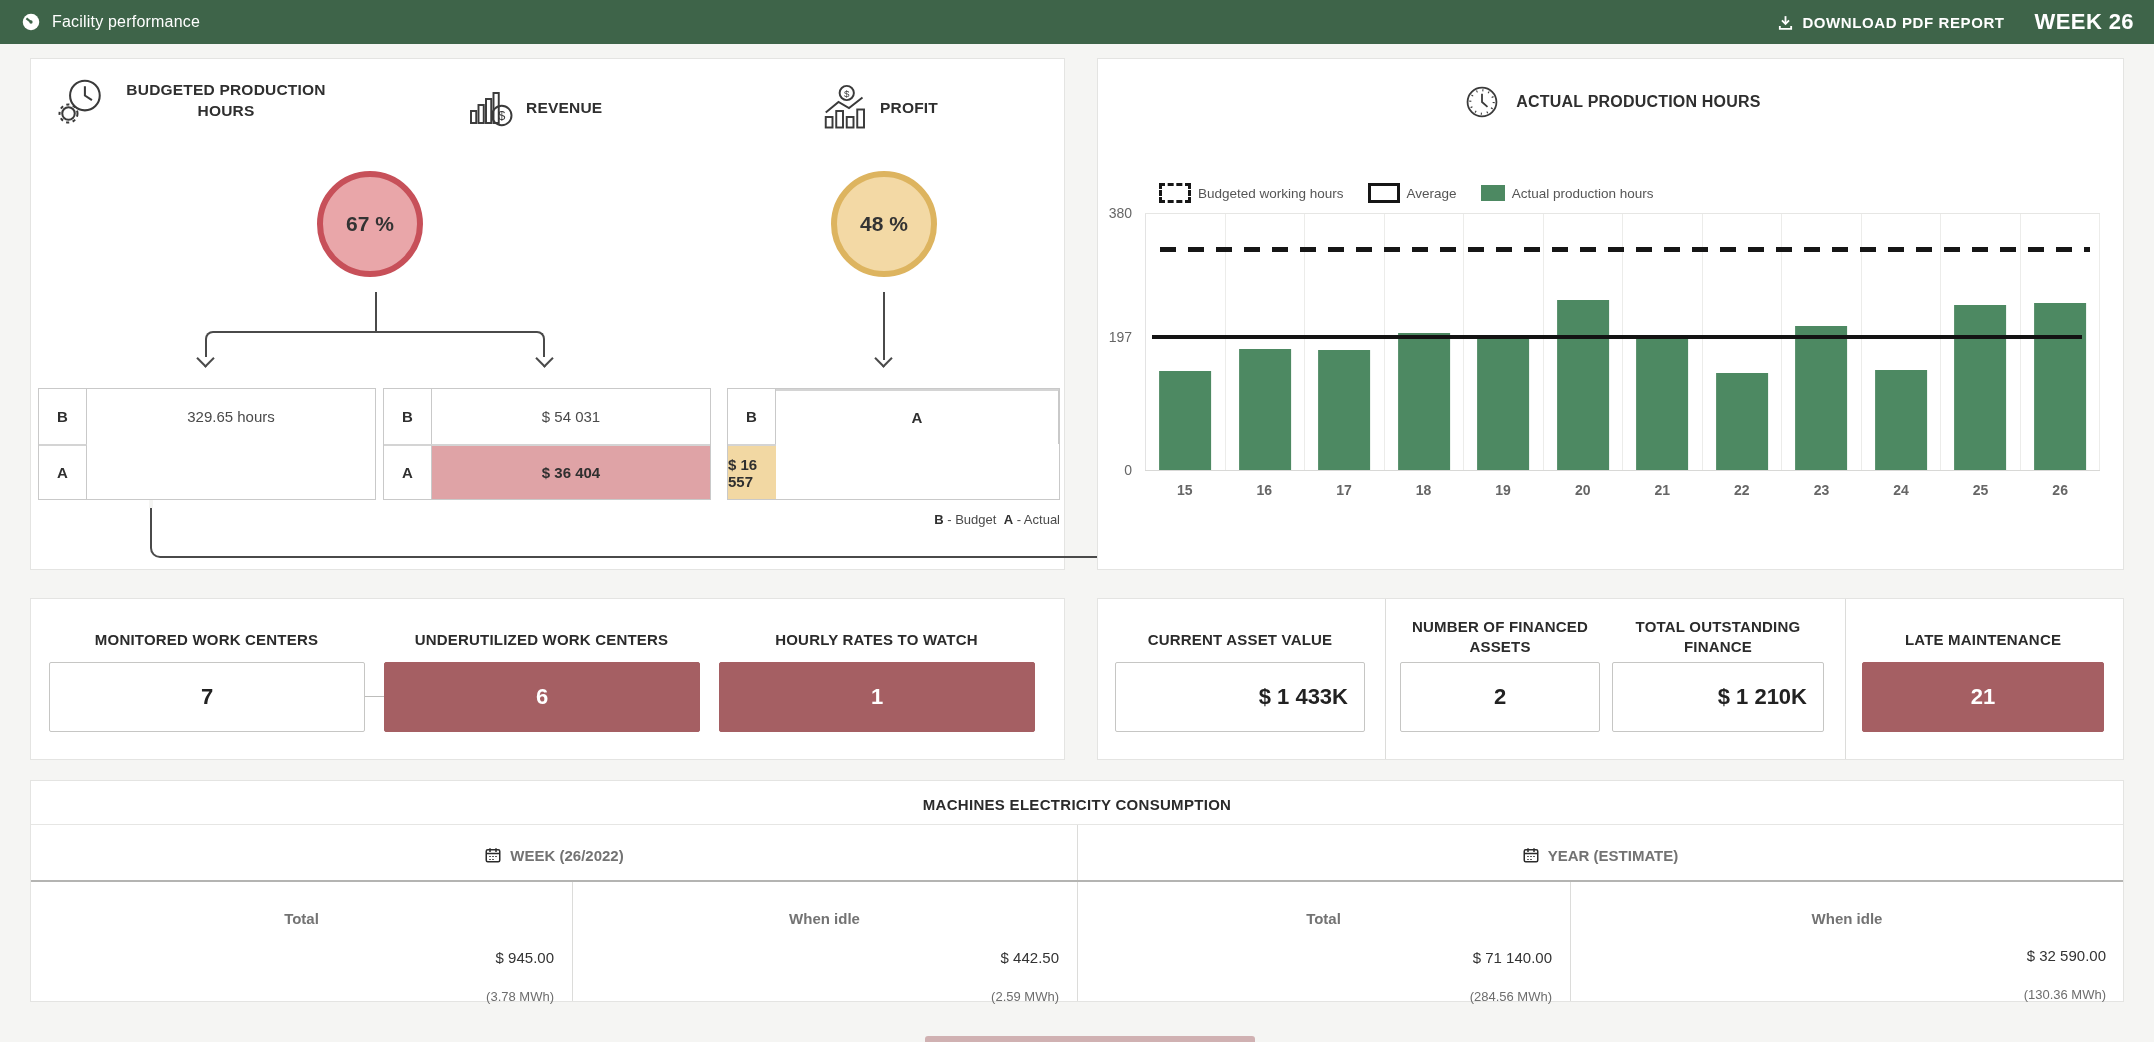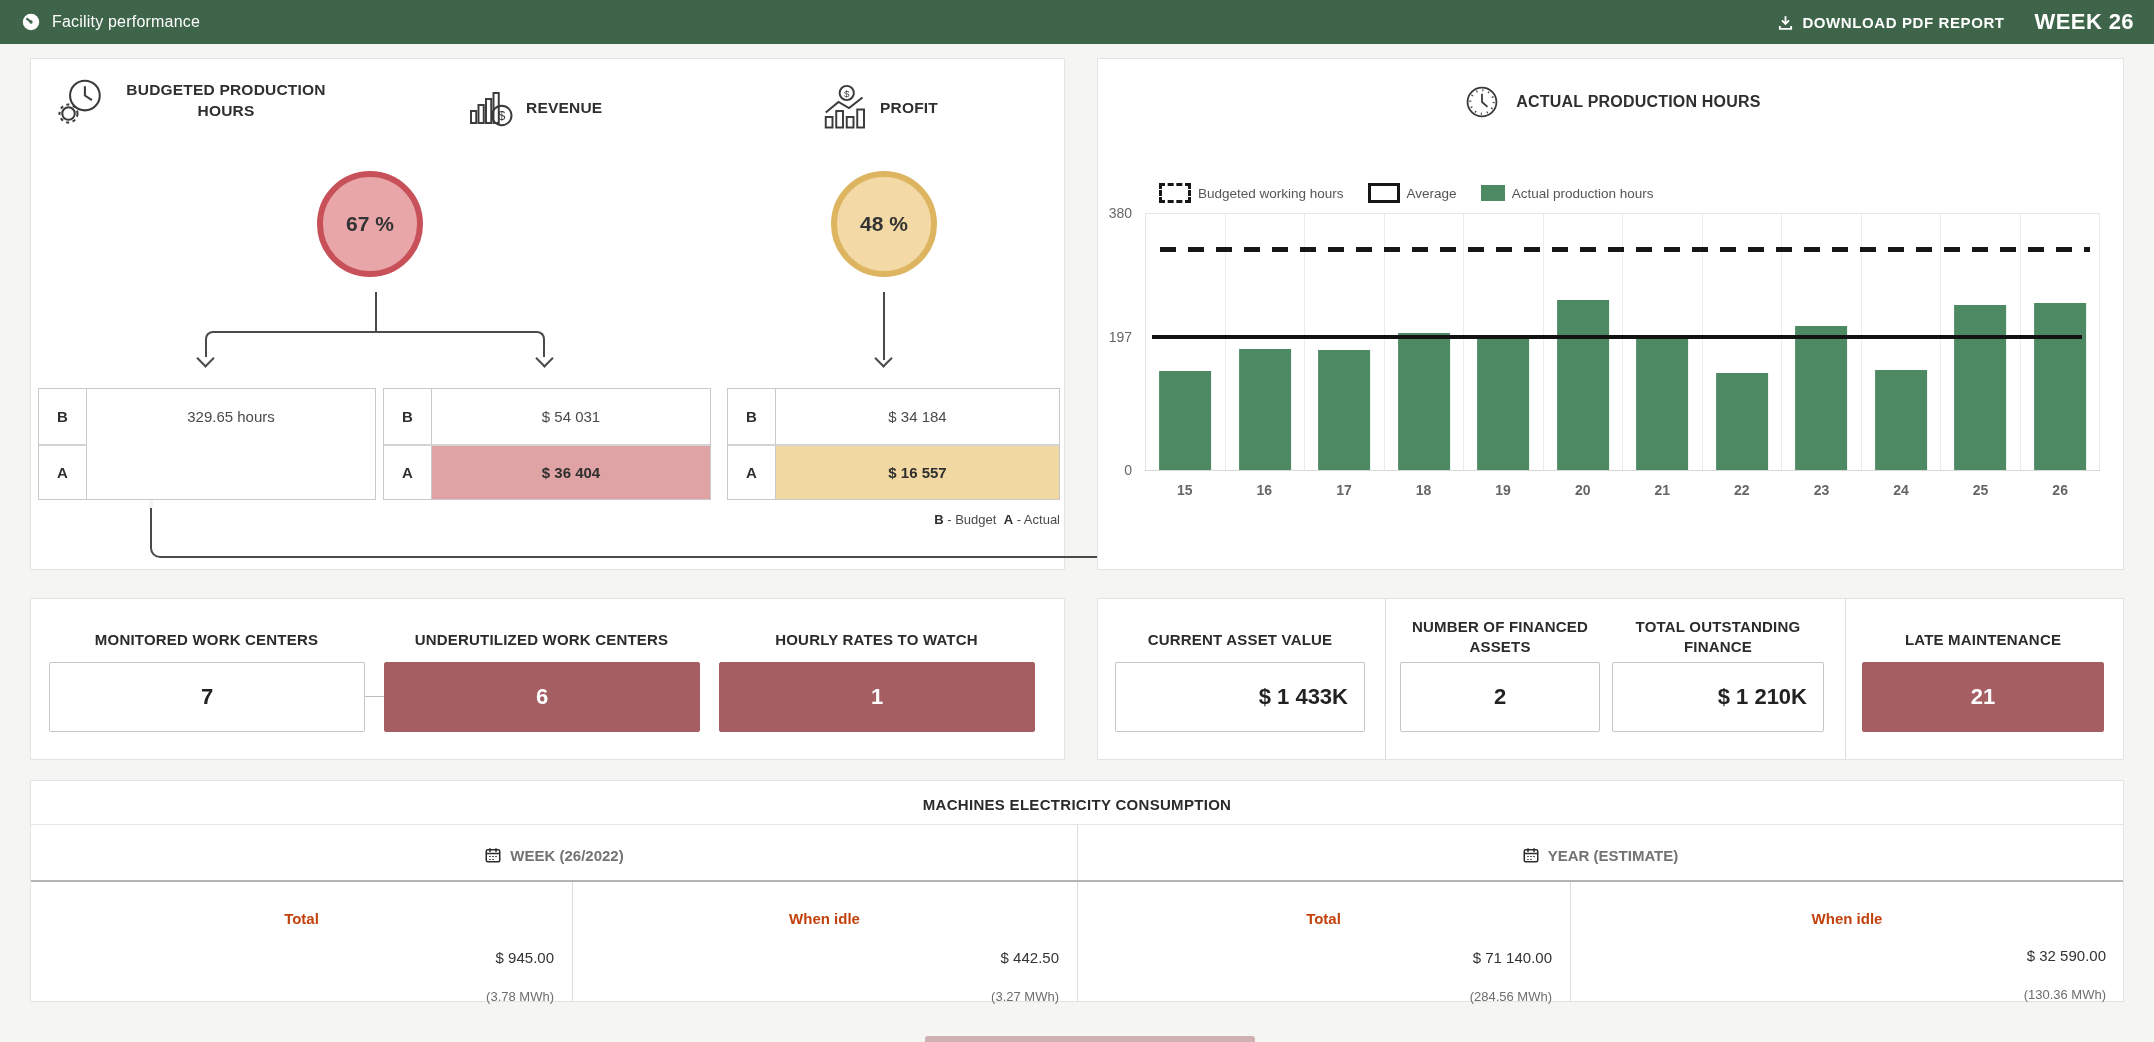--- a/index.html
+++ b/index.html
@@ -68,21 +68,21 @@
   .kpi-box{display:flex;align-items:center;font-size:22px;font-weight:bold;border-radius:2px;}
   .kpi-box.white{background:#fff;border:1px solid #c6c6c4;color:#222;}
   .kpi-box.maroon{background:#a55f63;color:#fff;border:1px solid #a55f63;}
   .j-center{justify-content:center;}
   .j-end{justify-content:flex-end;padding-right:16px;}
   .vdiv{width:1px;background:#dcdcda;}
   
   .elec-title{font-size:15px;font-weight:bold;text-align:center;color:#2b2b2b;letter-spacing:.3px;}
   .elec-period{display:flex;align-items:center;justify-content:center;gap:8px;
     font-size:15px;font-weight:bold;color:#737373;}
-  .elec-col-label{font-size:15px;font-weight:bold;text-align:center;color:#c2410c;}
+  .elec-col-label{font-size:15px;font-weight:bold;text-align:center;color:#737373;}
   .elec-money{font-size:15px;color:#333;text-align:right;padding-right:18px;}
   .elec-mwh{font-size:13px;color:#6d6d6d;text-align:right;padding-right:18px;margin-top:23px;}
   .hline{background:#e6e6e4;height:1px;}
   .hline-strong{background:#b4b4b2;height:2px;}
   svg{display:block;}
 </style>
 </head>
 <body>
 
 <div class="abs topbar">
@@ -171,21 +171,20 @@
   <div class="ba-cell ba-key ba-row2">A</div>
 </div>
 <div class="abs ba-table" style="left:383px;top:388px;width:328px;">
   <div class="ba-cell ba-key">B</div>
   <div class="ba-cell ba-val-b">$ 54 031</div>
   <div class="ba-cell ba-key ba-row2">A</div>
   <div class="ba-cell ba-val-a ba-row2 bg-red">$ 36 404</div>
 </div>
 <div class="abs ba-table" style="left:727px;top:388px;width:333px;">
   <div class="ba-cell ba-key">B</div>
-  <div class="ba-cell ba-val-b">$ 34 184</div>
   <div class="ba-cell ba-key ba-row2">A</div>
   <div class="ba-cell ba-val-a ba-row2 bg-amber">$ 16 557</div>
 </div>
 
 <div class="abs footnote" style="left:760px;top:512px;width:300px;text-align:right;">
   <b>B</b>
   <span>- Budget</span>&nbsp;
   <b>A</b>
   <span>- Actual</span>
 </div>
@@ -355,21 +354,21 @@
 <div class="abs vdiv" style="left:1570px;top:882px;height:119px;"></div>
 
 <div class="abs" style="left:31px;top:910px;width:541px;">
   <div class="elec-col-label">Total</div>
   <div class="elec-money" style="margin-top:22px;">$ 945.00</div>
   <div class="elec-mwh">(3.78 MWh)</div>
 </div>
 <div class="abs" style="left:572px;top:910px;width:505px;">
   <div class="elec-col-label">When idle</div>
   <div class="elec-money" style="margin-top:22px;">$ 442.50</div>
-  <div class="elec-mwh">(3.27 MWh)</div>
+  <div class="elec-mwh">(2.59 MWh)</div>
 </div>
 <div class="abs" style="left:1077px;top:910px;width:493px;">
   <div class="elec-col-label">Total</div>
   <div class="elec-money" style="margin-top:22px;">$ 71 140.00</div>
   <div class="elec-mwh">(284.56 MWh)</div>
 </div>
 <div class="abs" style="left:1570px;top:910px;width:554px;">
   <div class="elec-col-label">When idle</div>
   <div class="elec-money" style="margin-top:20px;">$ 32 590.00</div>
   <div class="elec-mwh">(130.36 MWh)</div>

